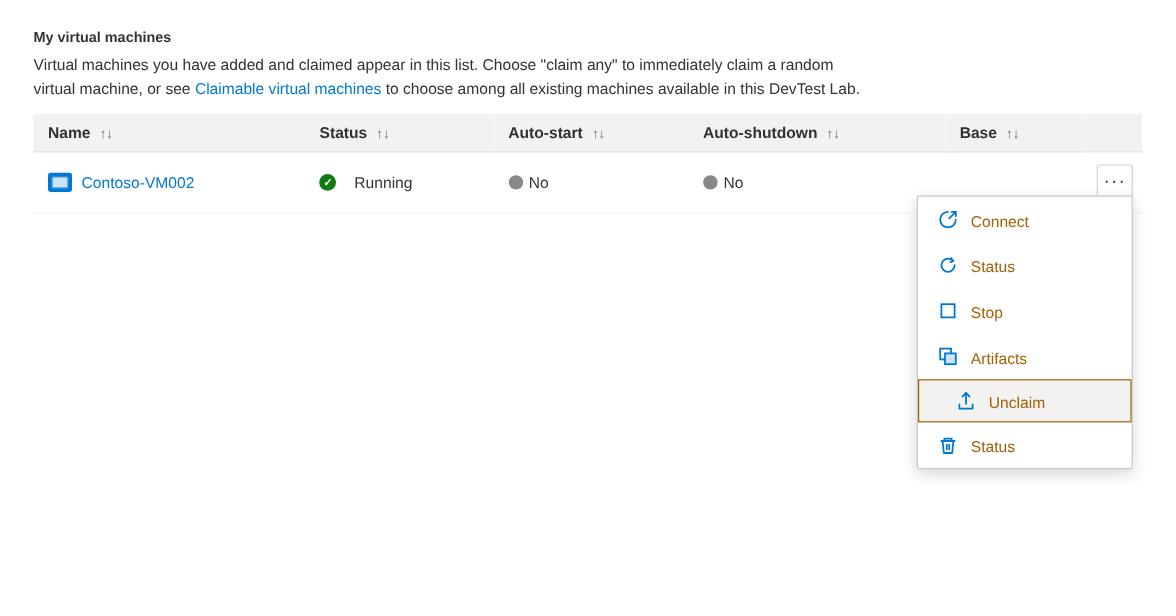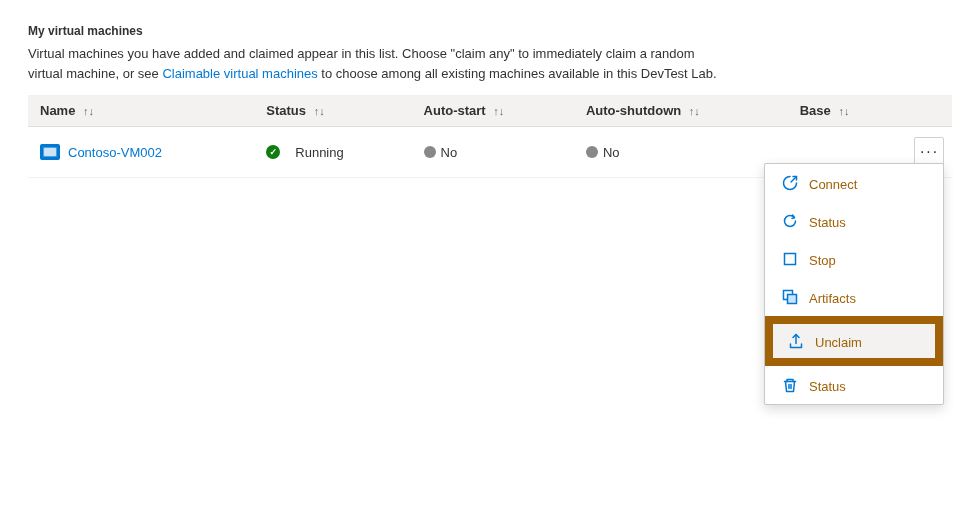--- a/index.html
+++ b/index.html
@@ -190,22 +190,22 @@
       gap: 10px;
       padding: 10px 16px;
       cursor: pointer;
       font-size: 13px;
       color: #a16207;
       white-space: nowrap;
     }
 
     .dropdown-item.highlighted {
       background: #f3f2f1;
-      border: 8px solid #a16207;
-      padding: 8px 14px;
+      border: 1px solid #a16207;
+      padding: 8px 30px;
     }
 
     .dropdown-icon {
       width: 18px;
       height: 18px;
       display: flex;
       align-items: center;
       justify-content: center;
       flex-shrink: 0;
     }

